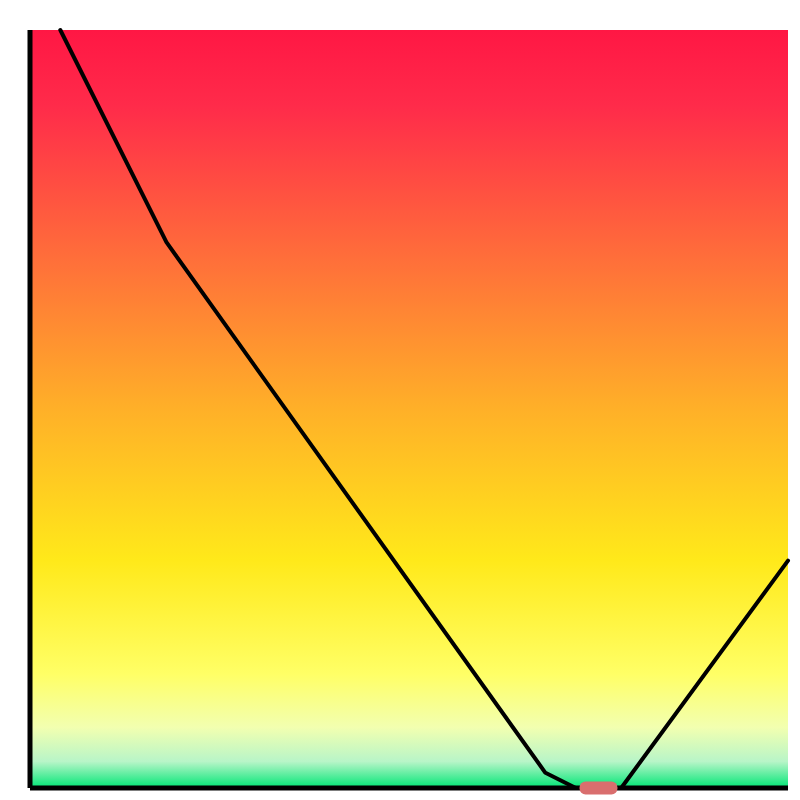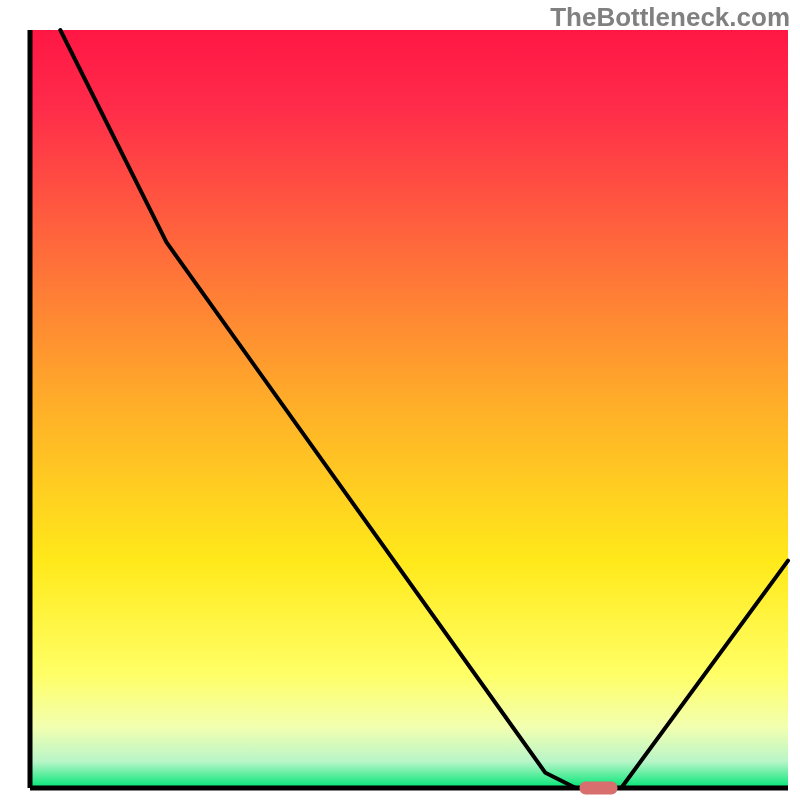--- a/index.html
+++ b/index.html
@@ -25,21 +25,20 @@
     z-index: 10;
   }
   svg {
     display: block;
   }
 </style>
 </head>
 <body>
 
 <div class="container">
-  <div class="watermark">TheBottleneck.com</div>
 
   <svg id="chart-svg" width="800" height="800" viewBox="0 0 800 800">
     <defs>
       <linearGradient id="bg-grad" x1="0" y1="0" x2="0" y2="1">
           <stop offset="0%" stop-color="#ff1744"></stop>
           <stop offset="10%" stop-color="#ff2b4a"></stop>
           <stop offset="30%" stop-color="#ff6e3a"></stop>
           <stop offset="50%" stop-color="#ffb028"></stop>
           <stop offset="70%" stop-color="#ffe91a"></stop>
           <stop offset="85%" stop-color="#ffff66"></stop>

